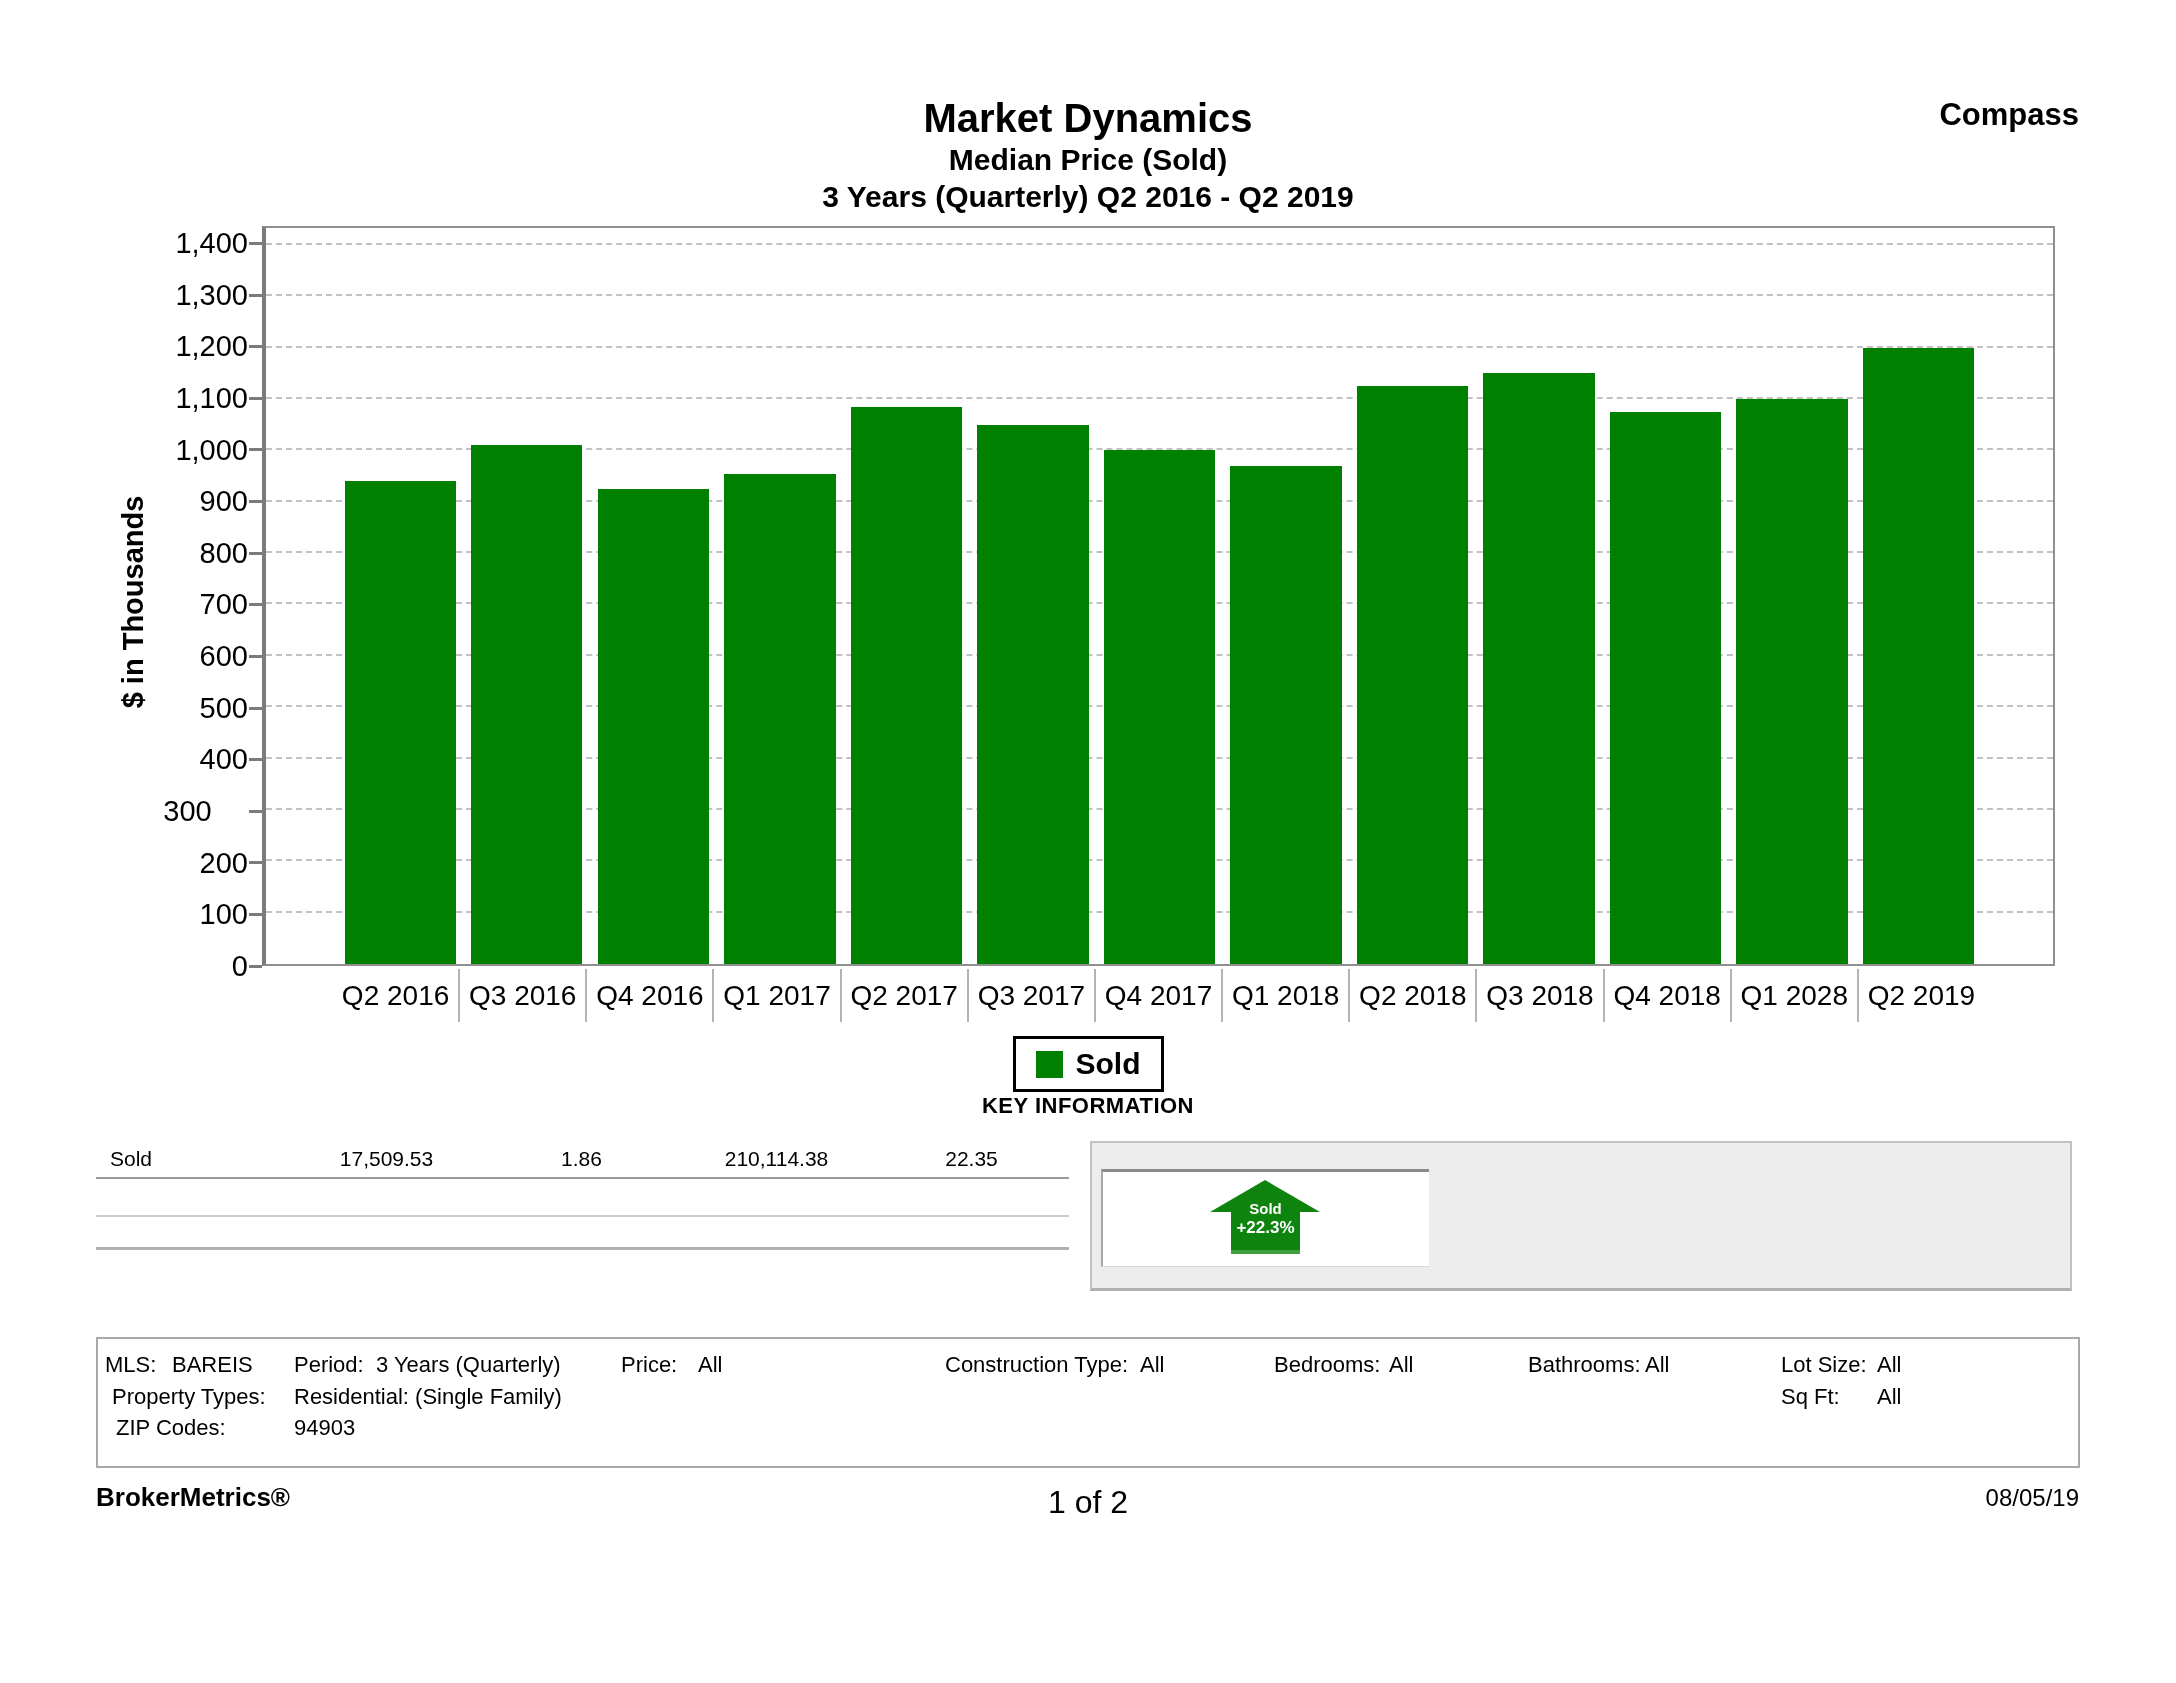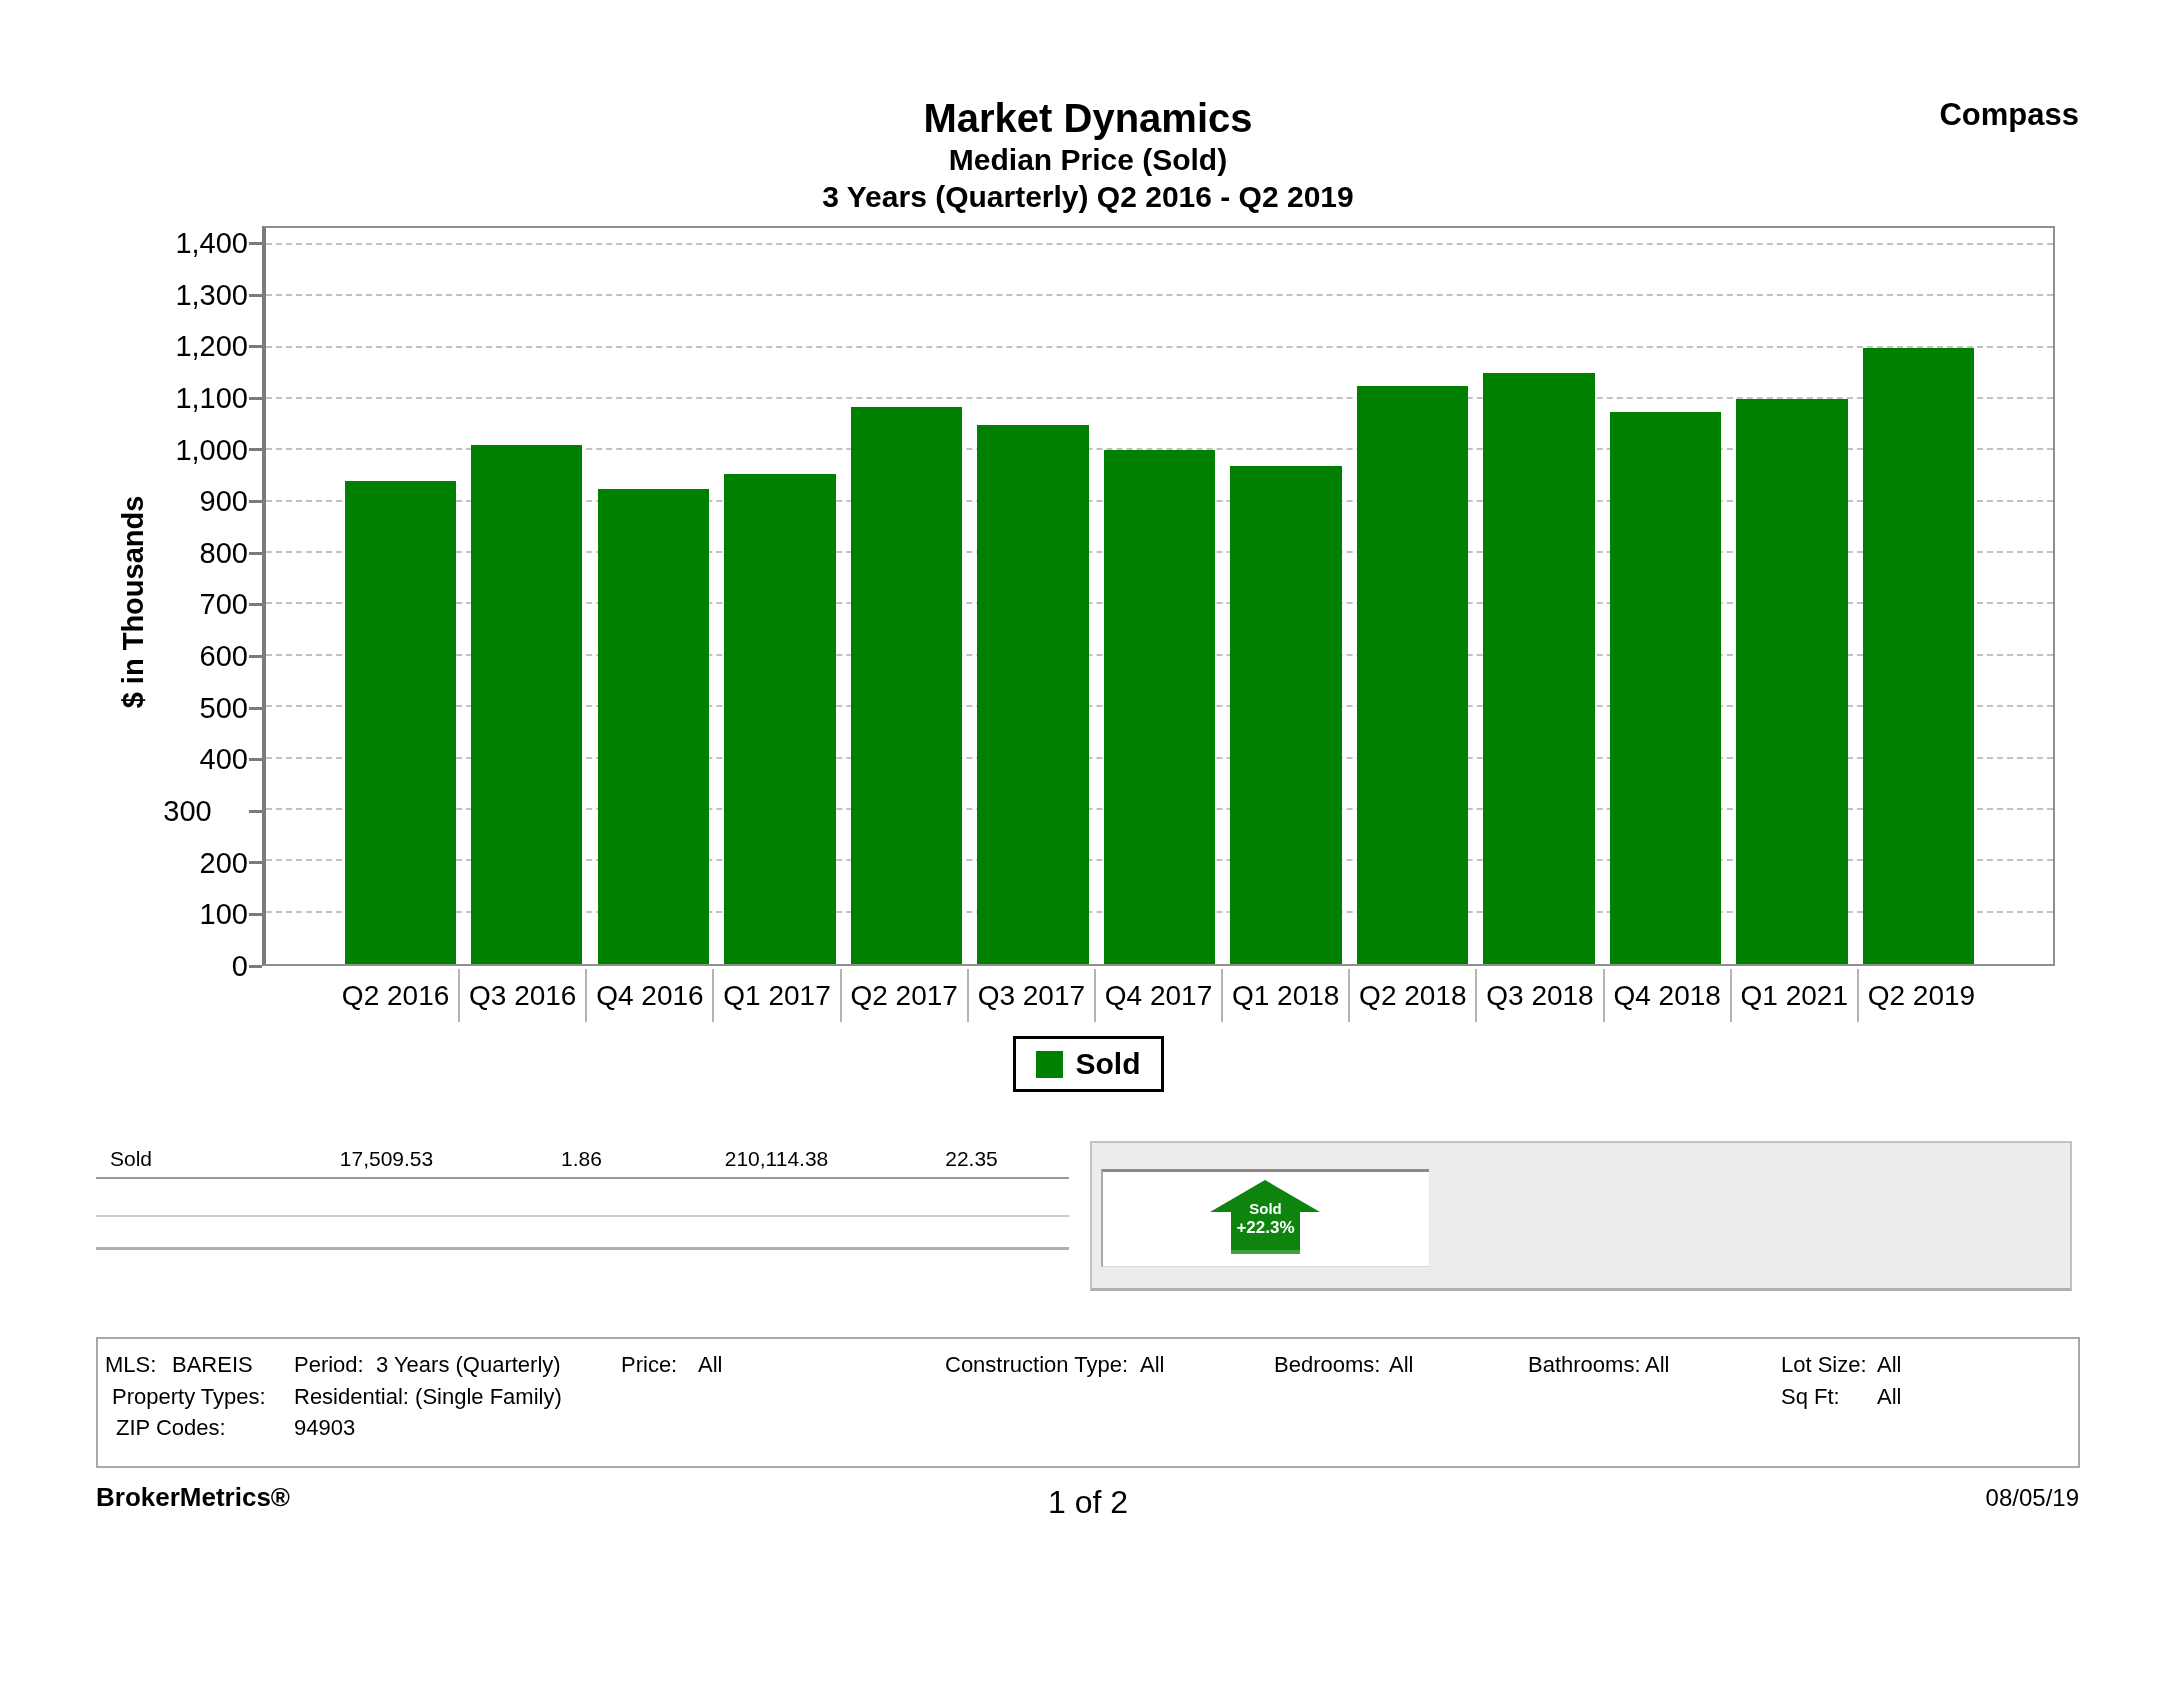--- a/index.html
+++ b/index.html
@@ -175,31 +175,32 @@
         <div class="x-label">Q3 2016</div>
         <div class="x-label">Q4 2016</div>
         <div class="x-label">Q1 2017</div>
         <div class="x-label">Q2 2017</div>
         <div class="x-label">Q3 2017</div>
         <div class="x-label">Q4 2017</div>
         <div class="x-label">Q1 2018</div>
         <div class="x-label">Q2 2018</div>
         <div class="x-label">Q3 2018</div>
         <div class="x-label">Q4 2018</div>
-        <div class="x-label">Q1 2021</div>
+        <div class="x-label">Q1 2028</div>
         <div class="x-label">Q2 2019</div>
       </div>
   </div>
 
   <div class="legend-row">
     <div class="legend-box">
       <span class="legend-swatch" id="legendSwatch" style="background: rgb(0, 128, 0);"></span>
       <span class="legend-label">Sold</span>
     </div>
   </div>
+  <div class="key-info-title">KEY INFORMATION</div>
 
   <div class="key-table">
     <div class="kt-row kt-data">
       <div class="kt-label">Sold</div>
       <div class="kt-col">17,509.53</div>
       <div class="kt-col">1.86</div>
       <div class="kt-col">210,114.38</div>
       <div class="kt-col">22.35</div>
     </div>
     <div class="kt-row kt-empty1"></div>

